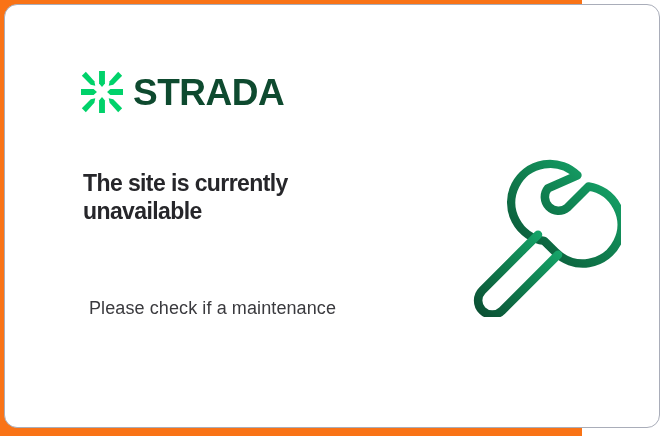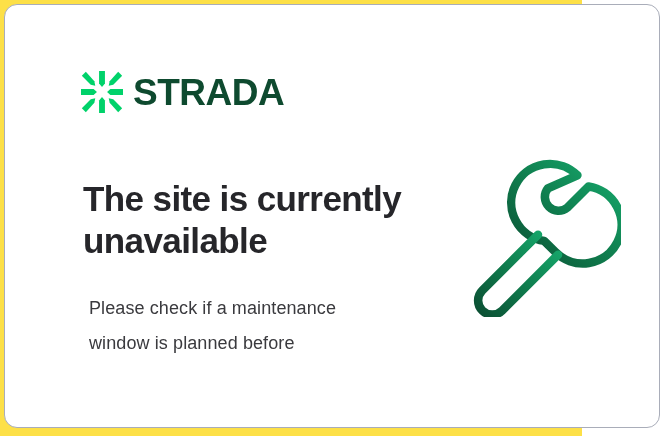--- a/index.html
+++ b/index.html
@@ -12,21 +12,21 @@
     height: 436px;
     overflow: hidden;
     font-family: "Liberation Sans", sans-serif;
     -webkit-font-smoothing: antialiased;
   }
 
   .page {
     position: relative;
     width: 582px;
     height: 436px;
-    background: #fde047;
+    background: #f97316;
   }
 
   
   .card {
     position: absolute;
     left: 4px;
     top: 4px;
     width: 656px;
     height: 424px;
     box-sizing: border-box;
@@ -60,21 +60,21 @@
     line-height: 1;
     white-space: nowrap;
   }
 
   
   .headline {
     position: absolute;
     left: 78px;
     top: 150px;
     width: 340px;
-    font-size: 35px;
+    font-size: 23px;
     font-weight: bold;
     line-height: 1.18;
     letter-spacing: -0.6px;
     color: #26262a;
   }
   .headline .line { display: block; }
 
   
   .bodycopy {
     position: absolute;
@@ -132,21 +132,20 @@
       <span class="logo-word">STRADA</span>
     </div>
 
     <h1 class="headline">
       <span class="line">The site is currently</span>
       <span class="line">unavailable</span>
     </h1>
 
     <p class="bodycopy">
       <span class="line">Please check if a maintenance</span>
-      <span class="line">window is planned before</span>
     </p>
 
     <div class="wrench">
       <span>
         <svg viewBox="0 0 100 100" width="164" height="164" aria-hidden="true">
           <defs>
             <linearGradient id="wrenchGrad" x1="0" y1="1" x2="1" y2="0">
               <stop offset="0%" stop-color="#0b4f33"></stop>
               <stop offset="45%" stop-color="#0f7a4c"></stop>
               <stop offset="100%" stop-color="#17ad6f"></stop>

